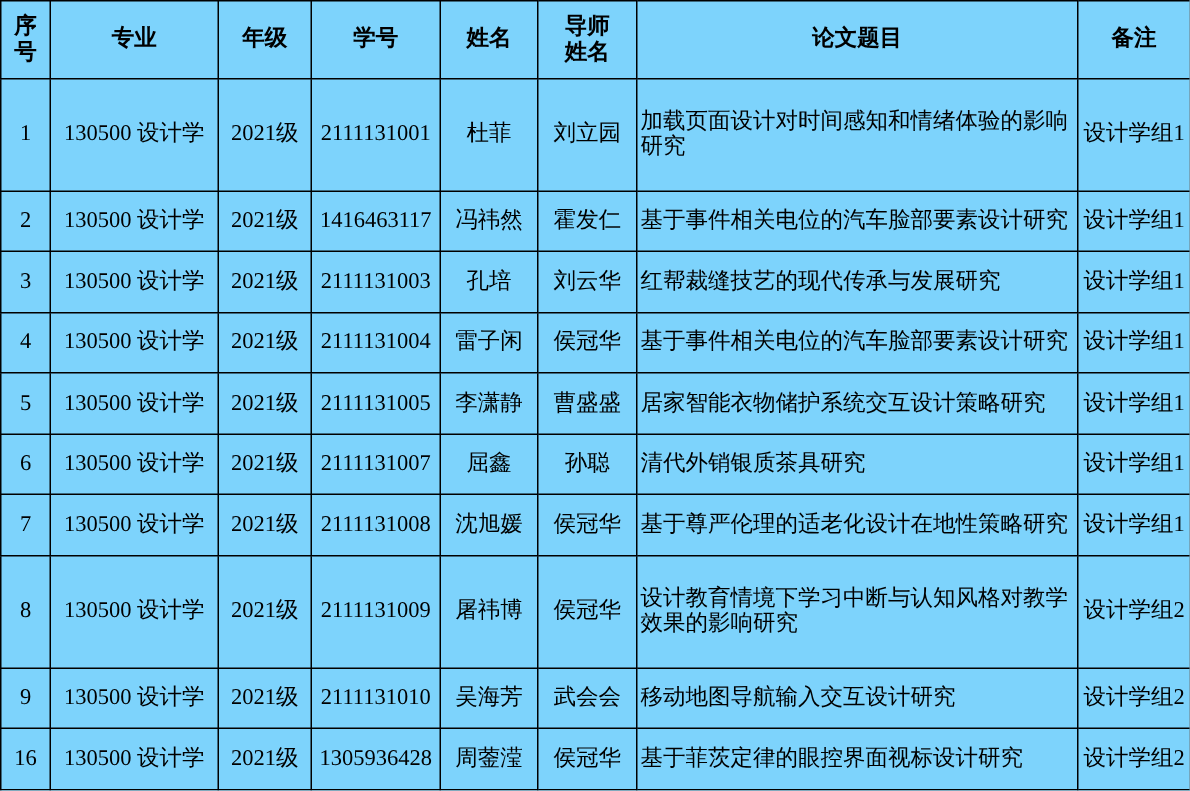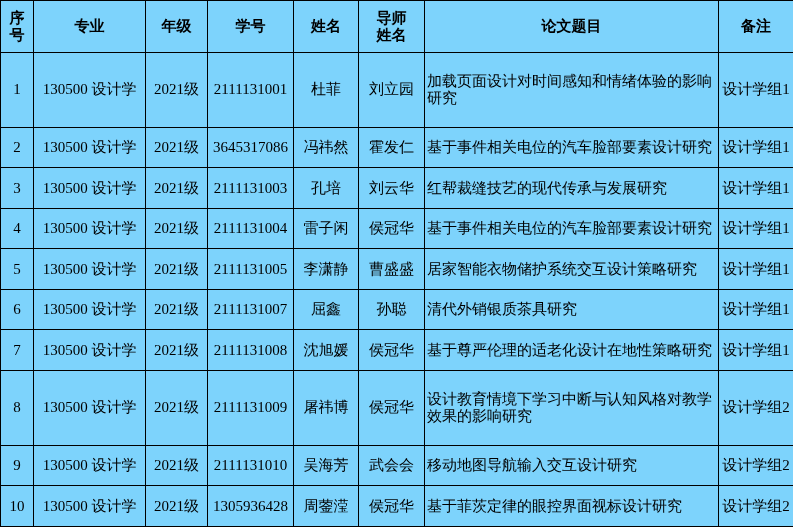--- a/index.html
+++ b/index.html
@@ -73,21 +73,21 @@
         <td class="c-student_id">2111131001</td>
         <td class="c-name">杜菲</td>
         <td class="c-advisor">刘立园</td>
         <td class="c-thesis_title">加载页面设计对时间感知和情绪体验的影响研究</td>
         <td class="c-remark">设计学组1</td>
       </tr>
       <tr>
         <td class="c-index">2</td>
         <td class="c-major">130500 设计学</td>
         <td class="c-grade">2021级</td>
-        <td class="c-student_id">3645317086</td>
+        <td class="c-student_id">1416463117</td>
         <td class="c-name">冯祎然</td>
         <td class="c-advisor">霍发仁</td>
         <td class="c-thesis_title">基于事件相关电位的汽车脸部要素设计研究</td>
         <td class="c-remark">设计学组1</td>
       </tr>
       <tr>
         <td class="c-index">3</td>
         <td class="c-major">130500 设计学</td>
         <td class="c-grade">2021级</td>
         <td class="c-student_id">2111131003</td>
@@ -150,21 +150,21 @@
         <td class="c-index">9</td>
         <td class="c-major">130500 设计学</td>
         <td class="c-grade">2021级</td>
         <td class="c-student_id">2111131010</td>
         <td class="c-name">吴海芳</td>
         <td class="c-advisor">武会会</td>
         <td class="c-thesis_title">移动地图导航输入交互设计研究</td>
         <td class="c-remark">设计学组2</td>
       </tr>
       <tr>
-        <td class="c-index">10</td>
+        <td class="c-index">16</td>
         <td class="c-major">130500 设计学</td>
         <td class="c-grade">2021级</td>
         <td class="c-student_id">1305936428</td>
         <td class="c-name">周蓥滢</td>
         <td class="c-advisor">侯冠华</td>
         <td class="c-thesis_title">基于菲茨定律的眼控界面视标设计研究</td>
         <td class="c-remark">设计学组2</td>
       </tr>
     </tbody>
 </table>

